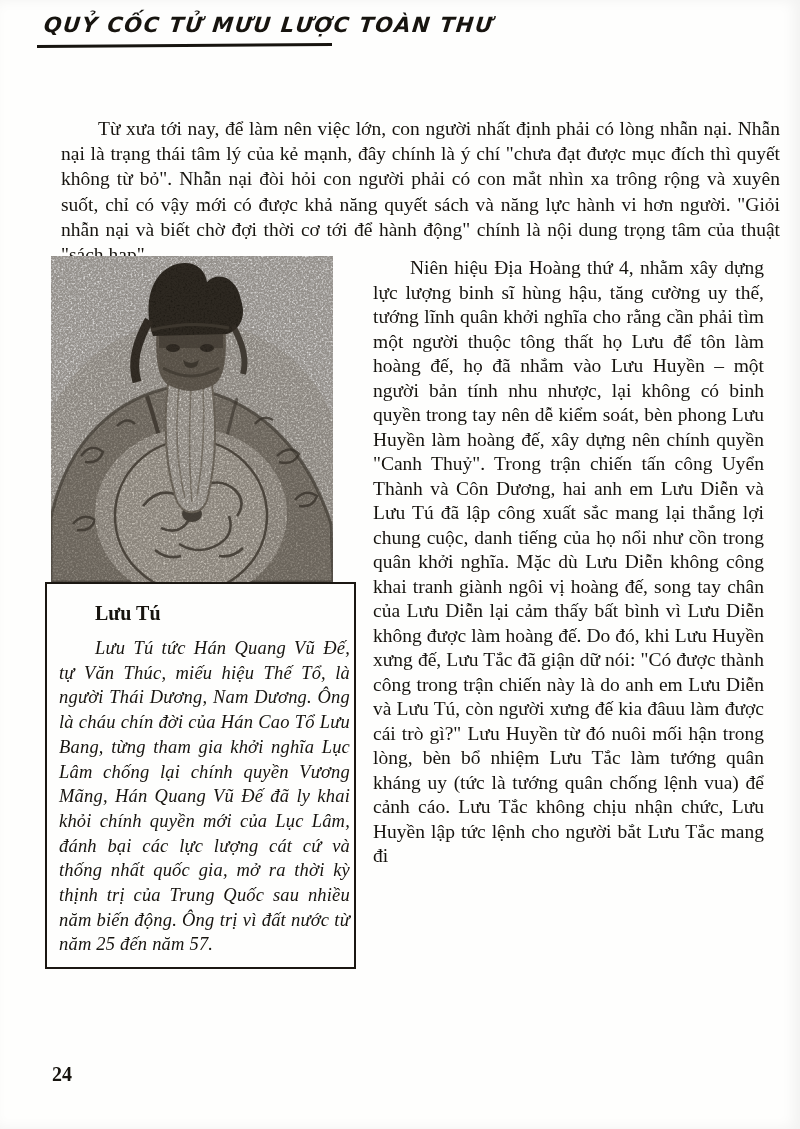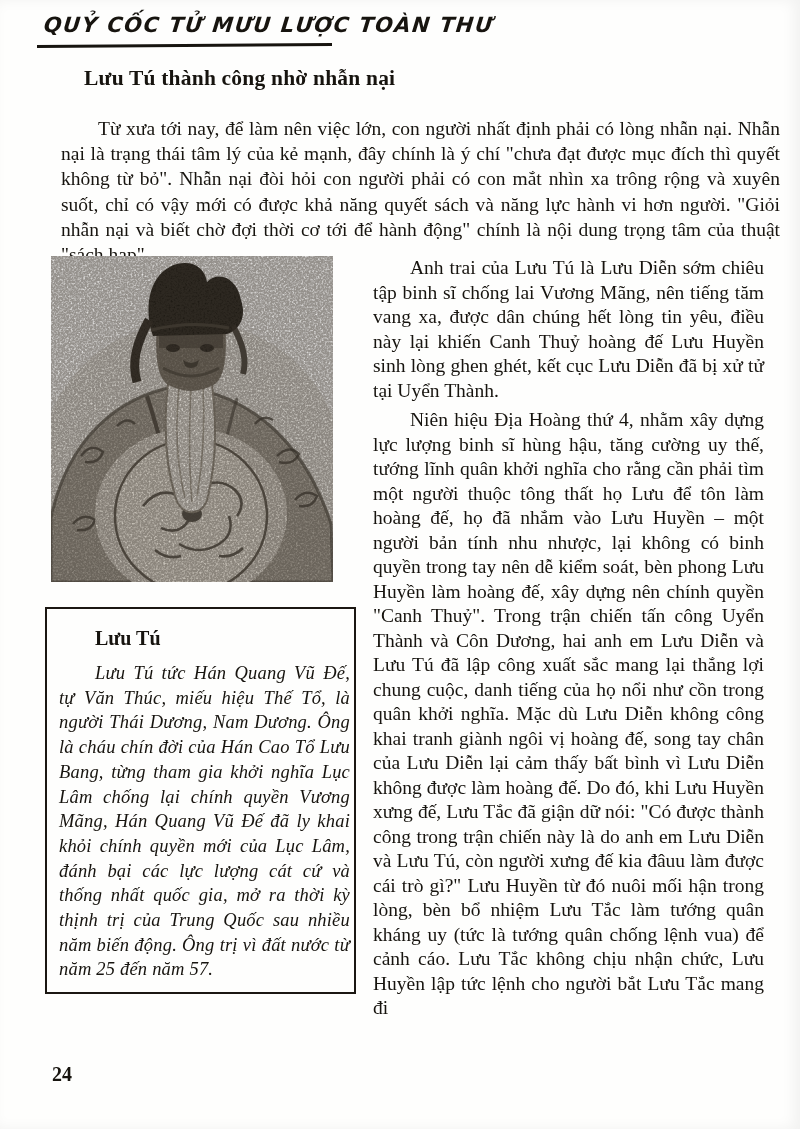--- a/index.html
+++ b/index.html
@@ -34,21 +34,21 @@
   .columns{
     position:absolute;left:45px;top:256px;width:719px;
     display:flex;align-items:flex-start;
   }
   .left-col{flex:none;width:312px;}
   .portrait{
     width:282px;height:326px;margin-left:6px;
   }
   .portrait svg{display:block;width:100%;height:100%;}
   .info-box{
-    box-sizing:border-box;width:311px;margin-top:25px;
+    box-sizing:border-box;width:311px;
     border:2.5px solid #1b1712;
     padding:12px 4px 10px 12px;
     background:#fefefd;
   }
   .box-title{
     font-weight:bold;font-size:20px;
     margin:6px 0 11px 36px;
   }
   .box-body{
     margin:0;font-style:italic;
@@ -68,21 +68,20 @@
   }
 </style>
 </head>
 <body>
 
 <div class="page">
 
   <div class="running-header">QUỶ CỐC TỬ MƯU LƯỢC TOÀN THƯ</div>
   <div class="header-rule"></div>
 
-  <h1 class="article-heading">Lưu Tú thành công nhờ nhẫn nại</h1>
 
   <p class="intro">Từ xưa tới nay, để làm nên việc lớn, con người nhất định phải có lòng nhẫn nại. Nhẫn nại là trạng thái tâm lý của kẻ mạnh, đây chính là ý chí "chưa đạt được mục đích thì quyết không từ bỏ". Nhẫn nại đòi hỏi con người phải có con mắt nhìn xa trông rộng và xuyên suốt, chỉ có vậy mới có được khả năng quyết sách và năng lực hành vi hơn người. "Giỏi nhẫn nại và biết chờ đợi thời cơ tới để hành động" chính là nội dung trọng tâm của thuật "sách hạp".</p>
 
   <div class="columns">
 
     <div class="left-col">
 
       <div class="portrait">
         <svg viewBox="0 0 282 326" xmlns="http://www.w3.org/2000/svg">
           <defs>
@@ -153,21 +152,20 @@
       </div>
 
       <div class="info-box">
         <div class="box-title">Lưu Tú</div>
         <p class="box-body">Lưu Tú tức Hán Quang Vũ Đế, tự Văn Thúc, miếu hiệu Thế Tổ, là người Thái Dương, Nam Dương. Ông là cháu chín đời của Hán Cao Tổ Lưu Bang, từng tham gia khởi nghĩa Lục Lâm chống lại chính quyền Vương Mãng, Hán Quang Vũ Đế đã ly khai khỏi chính quyền mới của Lục Lâm, đánh bại các lực lượng cát cứ và thống nhất quốc gia, mở ra thời kỳ thịnh trị của Trung Quốc sau nhiều năm biến động. Ông trị vì đất nước từ năm 25 đến năm 57.</p>
       </div>
 
     </div>
 
     <div class="right-col">
-      <p>Anh trai của Lưu Tú là Lưu Diễn sớm chiêu tập binh sĩ chống lai Vương Mãng, nên tiếng tăm vang xa, được dân chúng hết lòng tin yêu, điều này lại khiến Canh Thuỷ hoàng đế Lưu Huyền sinh lòng ghen ghét, kết cục Lưu Diễn đã bị xử tử tại Uyển Thành.</p>
       <p>Niên hiệu Địa Hoàng thứ 4, nhằm xây dựng lực lượng binh sĩ hùng hậu, tăng cường uy thế, tướng lĩnh quân khởi nghĩa cho rằng cần phải tìm một người thuộc tông thất họ Lưu để tôn làm hoàng đế, họ đã nhắm vào Lưu Huyền – một người bản tính nhu nhược, lại không có binh quyền trong tay nên dễ kiểm soát, bèn phong Lưu Huyền làm hoàng đế, xây dựng nên chính quyền "Canh Thuỷ". Trong trận chiến tấn công Uyển Thành và Côn Dương, hai anh em Lưu Diễn và Lưu Tú đã lập công xuất sắc mang lại thắng lợi chung cuộc, danh tiếng của họ nổi như cồn trong quân khởi nghĩa. Mặc dù Lưu Diễn không công khai tranh giành ngôi vị hoàng đế, song tay chân của Lưu Diễn lại cảm thấy bất bình vì Lưu Diễn không được làm hoàng đế. Do đó, khi Lưu Huyền xưng đế, Lưu Tắc đã giận dữ nói: "Có được thành công trong trận chiến này là do anh em Lưu Diễn và Lưu Tú, còn người xưng đế kia đâuu làm được cái trò gì?" Lưu Huyền từ đó nuôi mối hận trong lòng, bèn bổ nhiệm Lưu Tắc làm tướng quân kháng uy (tức là tướng quân chống lệnh vua) để cảnh cáo. Lưu Tắc không chịu nhận chức, Lưu Huyền lập tức lệnh cho người bắt Lưu Tắc mang đi</p>
     </div>
 
   </div>
 
   <div class="page-number">24</div>
 
 </div>
 
 </body></html>

